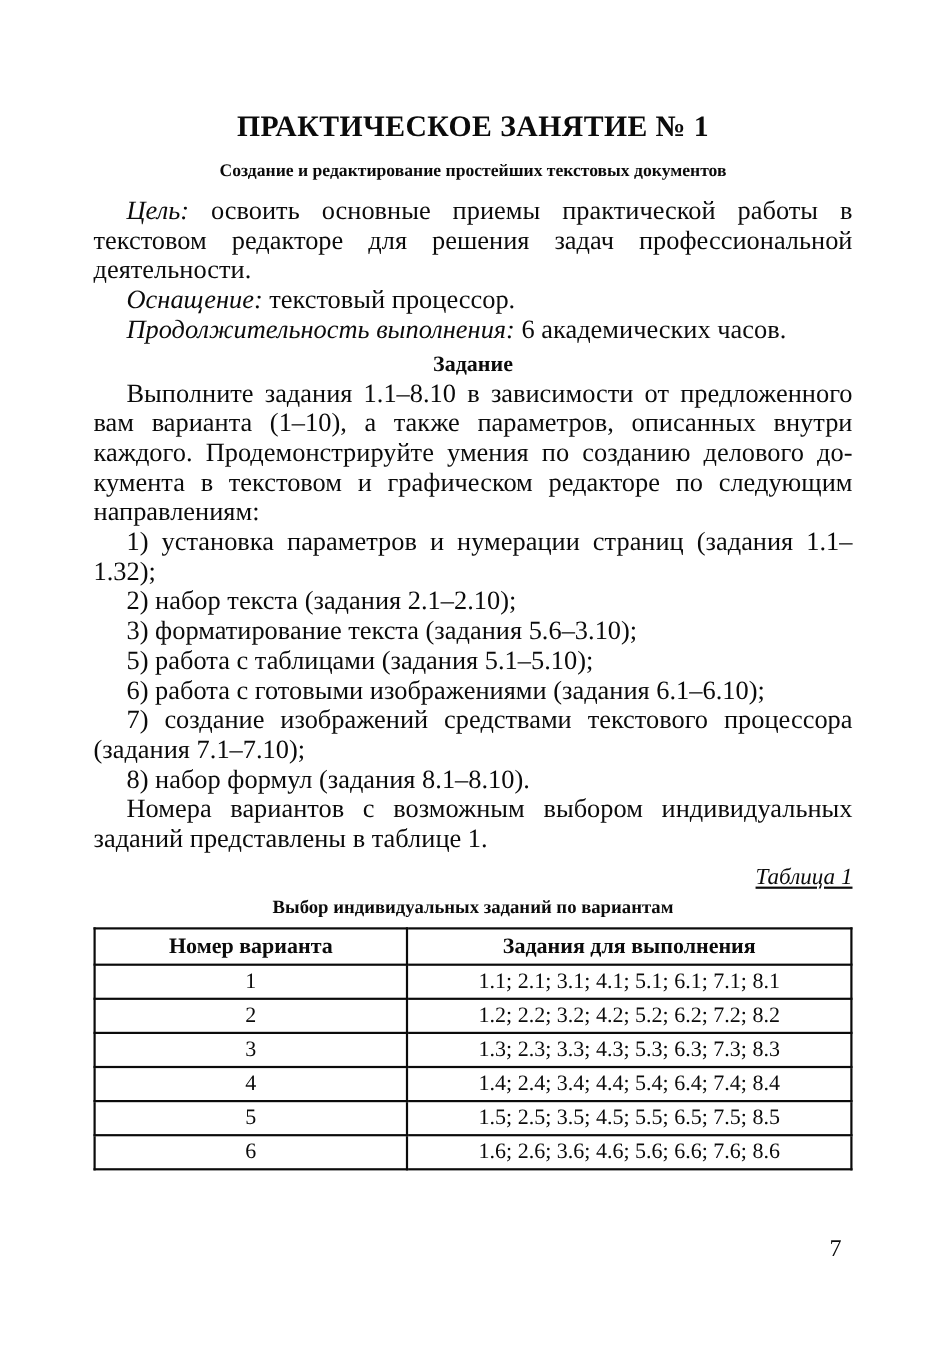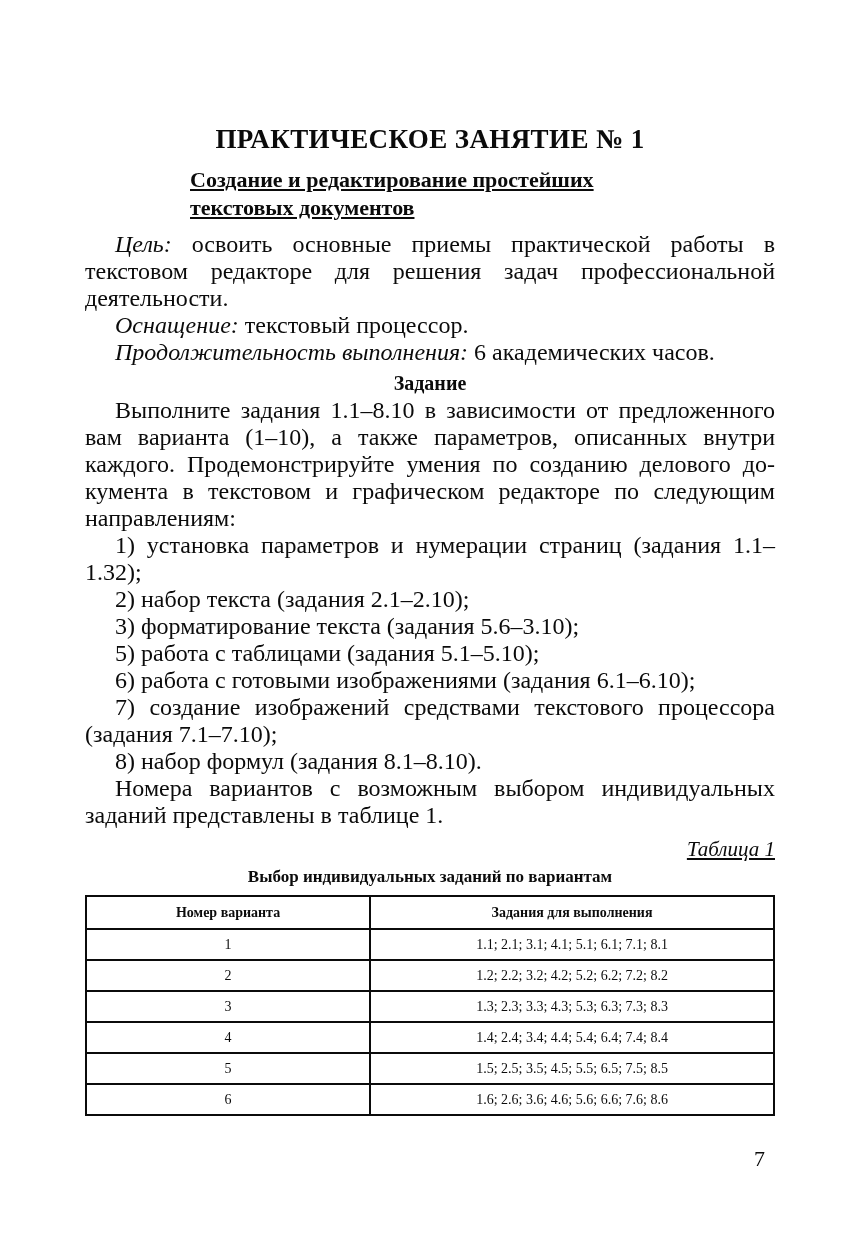--- a/index.html
+++ b/index.html
@@ -10,38 +10,36 @@
     font-family: "Liberation Serif", serif;
     color: #0b0b0b;
     position: relative;
     overflow: hidden;
   }
   .page {
     position: absolute;
     inset: 0;
     padding: 98px 82px 0 85px;
     box-sizing: border-box;
-    margin-top: 24px;
   }
   .doc-title {
     font-size: 27px;
     line-height: 34px;
     font-weight: bold;
     text-align: center;
     letter-spacing: 0.4px;
     margin: 0 0 10px 0;
   }
   .doc-subtitle {
-    font-size: 22px;
+    font-size: 16px;
     line-height: 28px;
     font-weight: bold;
-    text-align: left;
+    text-align: center;
     max-width: 480px;
     margin: 0 auto 9px auto;
-    text-decoration: underline;
   }
   .body-p {
     font-size: 24px;
     line-height: 27px;
     text-align: justify;
     text-indent: 30px;
     margin: 0;
     hyphens: manual;
   }
   .lead-italic { font-style: italic; }
@@ -65,21 +63,21 @@
     font-size: 17px;
     line-height: 26px;
     font-weight: bold;
     text-align: center;
     margin-top: 2px;
   }
   table.variants {
     width: 100%;
     border-collapse: collapse;
     margin-top: 5px;
-    font-size: 14px;
+    font-size: 20px;
   }
   table.variants th, table.variants td {
     border: 2px solid #0b0b0b;
     text-align: center;
     padding: 0 4px;
   }
   table.variants th { font-weight: bold; height: 31px; }
   table.variants td { height: 29px; }
   col.c-variant { width: 41.3%; }
   .page-number {

